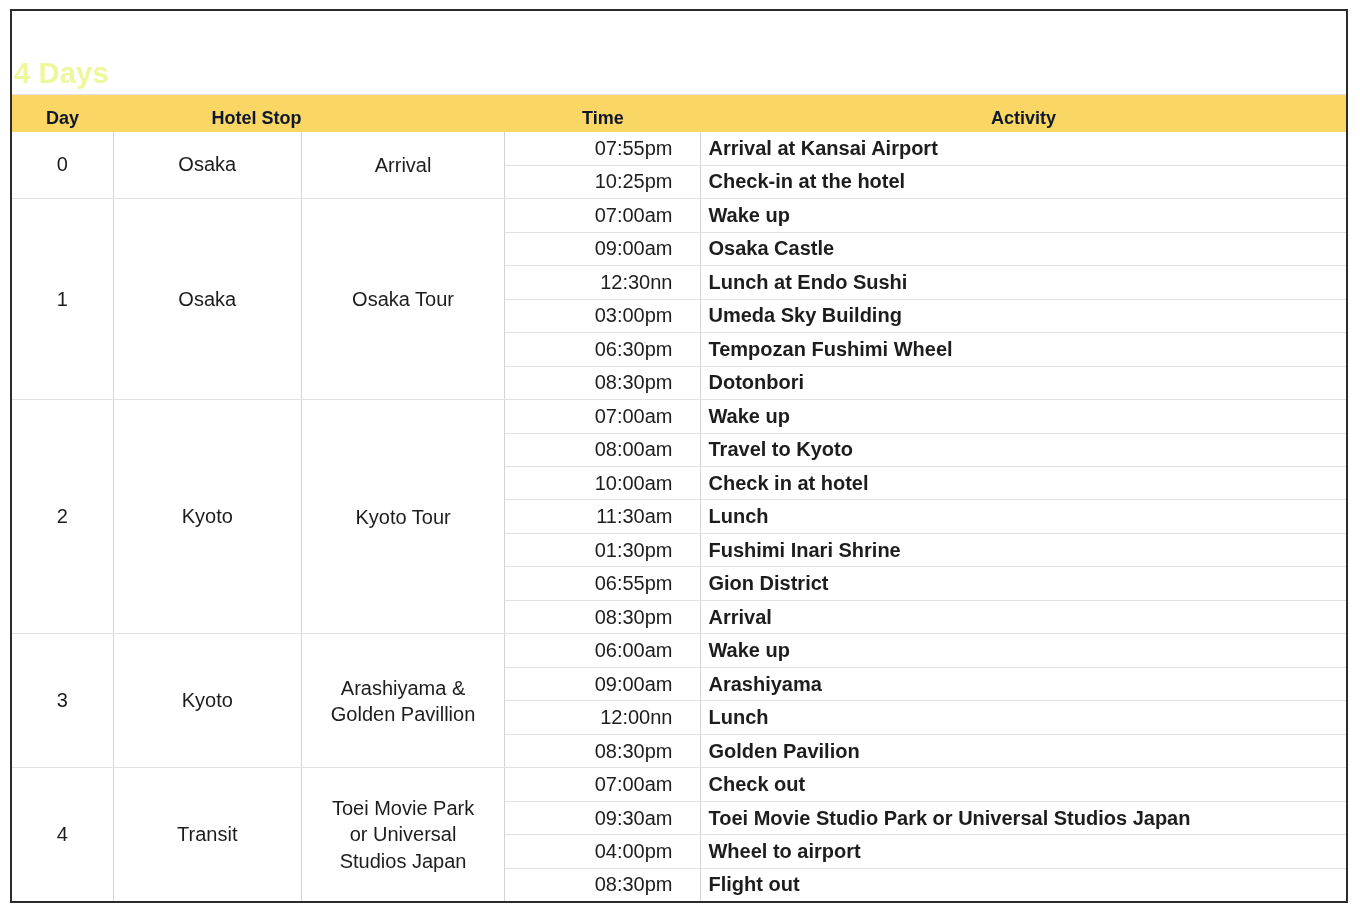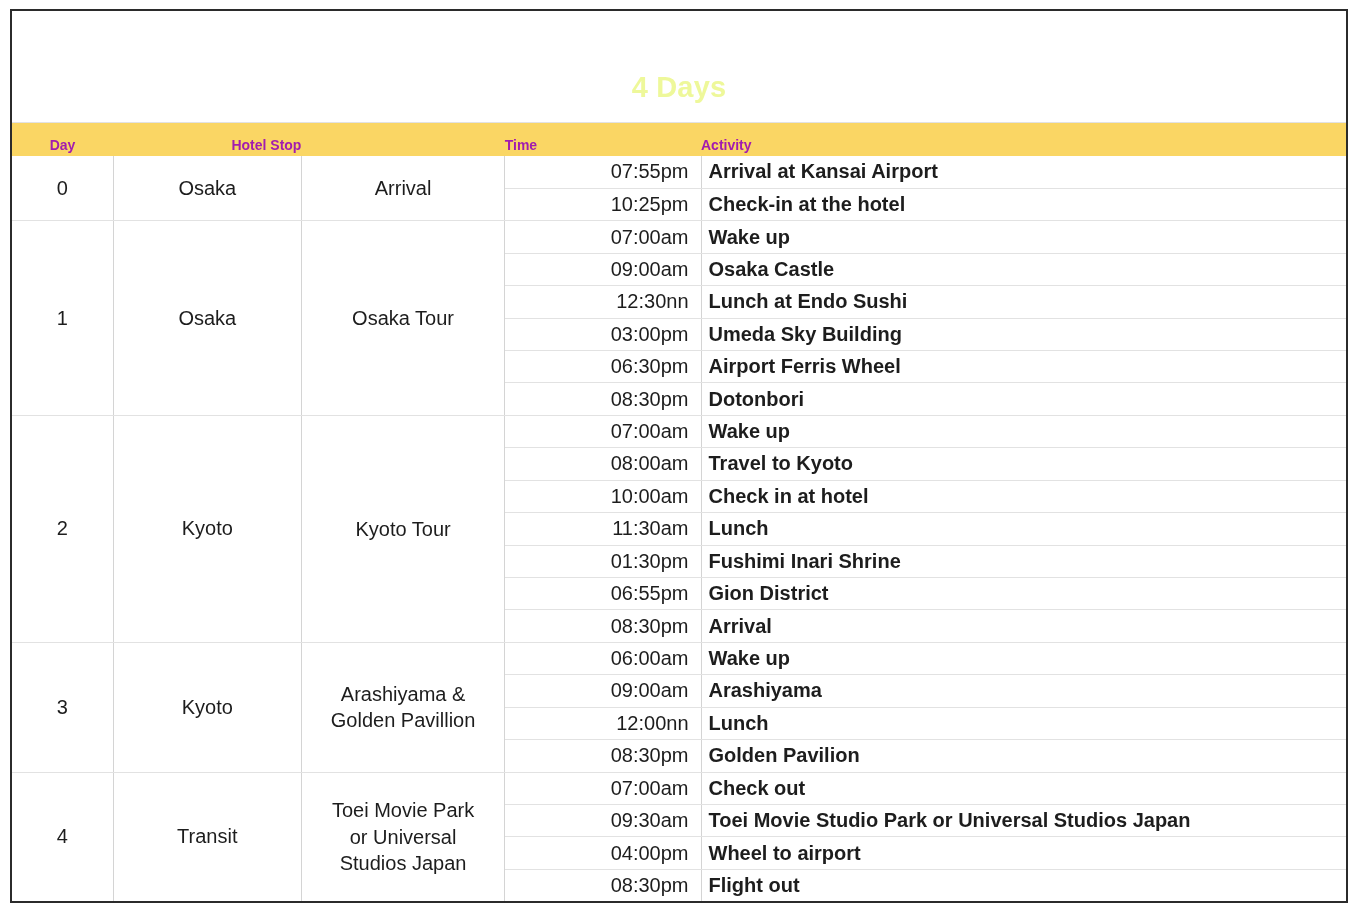--- a/index.html
+++ b/index.html
@@ -33,23 +33,22 @@
     border-left: 2px solid #2b2b2b;
     border-right: 2px solid #2b2b2b;
     border-top: 2px solid #2b2b2b;
     border-bottom: 2px solid #2b2b2b;
   }
 
   
   .banner-cell {
     background: #20aebe;
     height: 112px;
-    text-align: center;
     vertical-align: middle;
-    padding: 16px;
+    padding: 2px;
     border: 0;
   }
   .banner-title {
     color: #ffffff;
     font-size: 33px;
     font-weight: bold;
     line-height: 1.28;
     letter-spacing: 0.2px;
   }
   .banner-sub {
@@ -57,32 +56,32 @@
     font-size: 29px;
     font-weight: bold;
     line-height: 1.28;
     letter-spacing: 0.2px;
   }
 
   
   thead.cols th {
     background: #fad664;
     height: 33px;
-    font-size: 14px;
-    font-weight: bold;
-    color: #a21caf;
+    font-size: 18px;
+    font-weight: bold;
+    color: #0f172a;
     padding: 12px 0 2px 0;
     border: 0;
     vertical-align: middle;
   }
   th.h-day       { text-align: center; }
   th.h-hotel     { text-align: right;  padding-left: 33px; }
   th.h-hotel2    { text-align: left; }
-  th.h-time      { text-align: left; padding-right: 67px; }
-  th.h-activity  { text-align: left;  padding-left: 13px; }
+  th.h-time      { text-align: center; padding-right: 67px; }
+  th.h-activity  { text-align: center;  padding-left: 13px; }
 
   
   #itinerary td {
     font-size: 20px;
     color: #1d1d1d;
     border-right: 1px solid #d4d4d4;
     border-bottom: 1px solid #e2e2e2;
     vertical-align: middle;
     height: 32.3px;
     background: #ffffff;
@@ -90,21 +89,21 @@
 
   td.c-day, td.c-hotel, td.c-plan {
     text-align: center;
     border-bottom: 1px solid #c9c9c9;
   }
   td.c-day   { border-left: 0; }
   td.c-plan  { line-height: 1.32; padding: 11px 6px; }
 
   td.c-time {
     text-align: right;
-    padding-right: 12px;
+    padding-right: 28px;
     border-right: 1px solid #d9d9d9;
   }
   td.c-activity {
     text-align: left;
     padding-left: 7px;
     border-right: 0;
     font-weight: bold;
   }
 
   
@@ -173,21 +172,21 @@
         <tr>
           <td class="c-time">12:30nn</td>
           <td class="c-activity">Lunch at Endo Sushi</td>
         </tr>
         <tr>
           <td class="c-time">03:00pm</td>
           <td class="c-activity">Umeda Sky Building</td>
         </tr>
         <tr>
           <td class="c-time">06:30pm</td>
-          <td class="c-activity">Airport Ferris Wheel</td>
+          <td class="c-activity">Tempozan Fushimi Wheel</td>
         </tr>
         <tr class="day-end">
           <td class="c-time">08:30pm</td>
           <td class="c-activity">Dotonbori</td>
         </tr>
         <tr>
           <td class="c-day" rowspan="7">2</td>
           <td class="c-hotel" rowspan="7">Kyoto</td>
           <td class="c-plan" rowspan="7">Kyoto Tour</td>
           <td class="c-time">07:00am</td>

